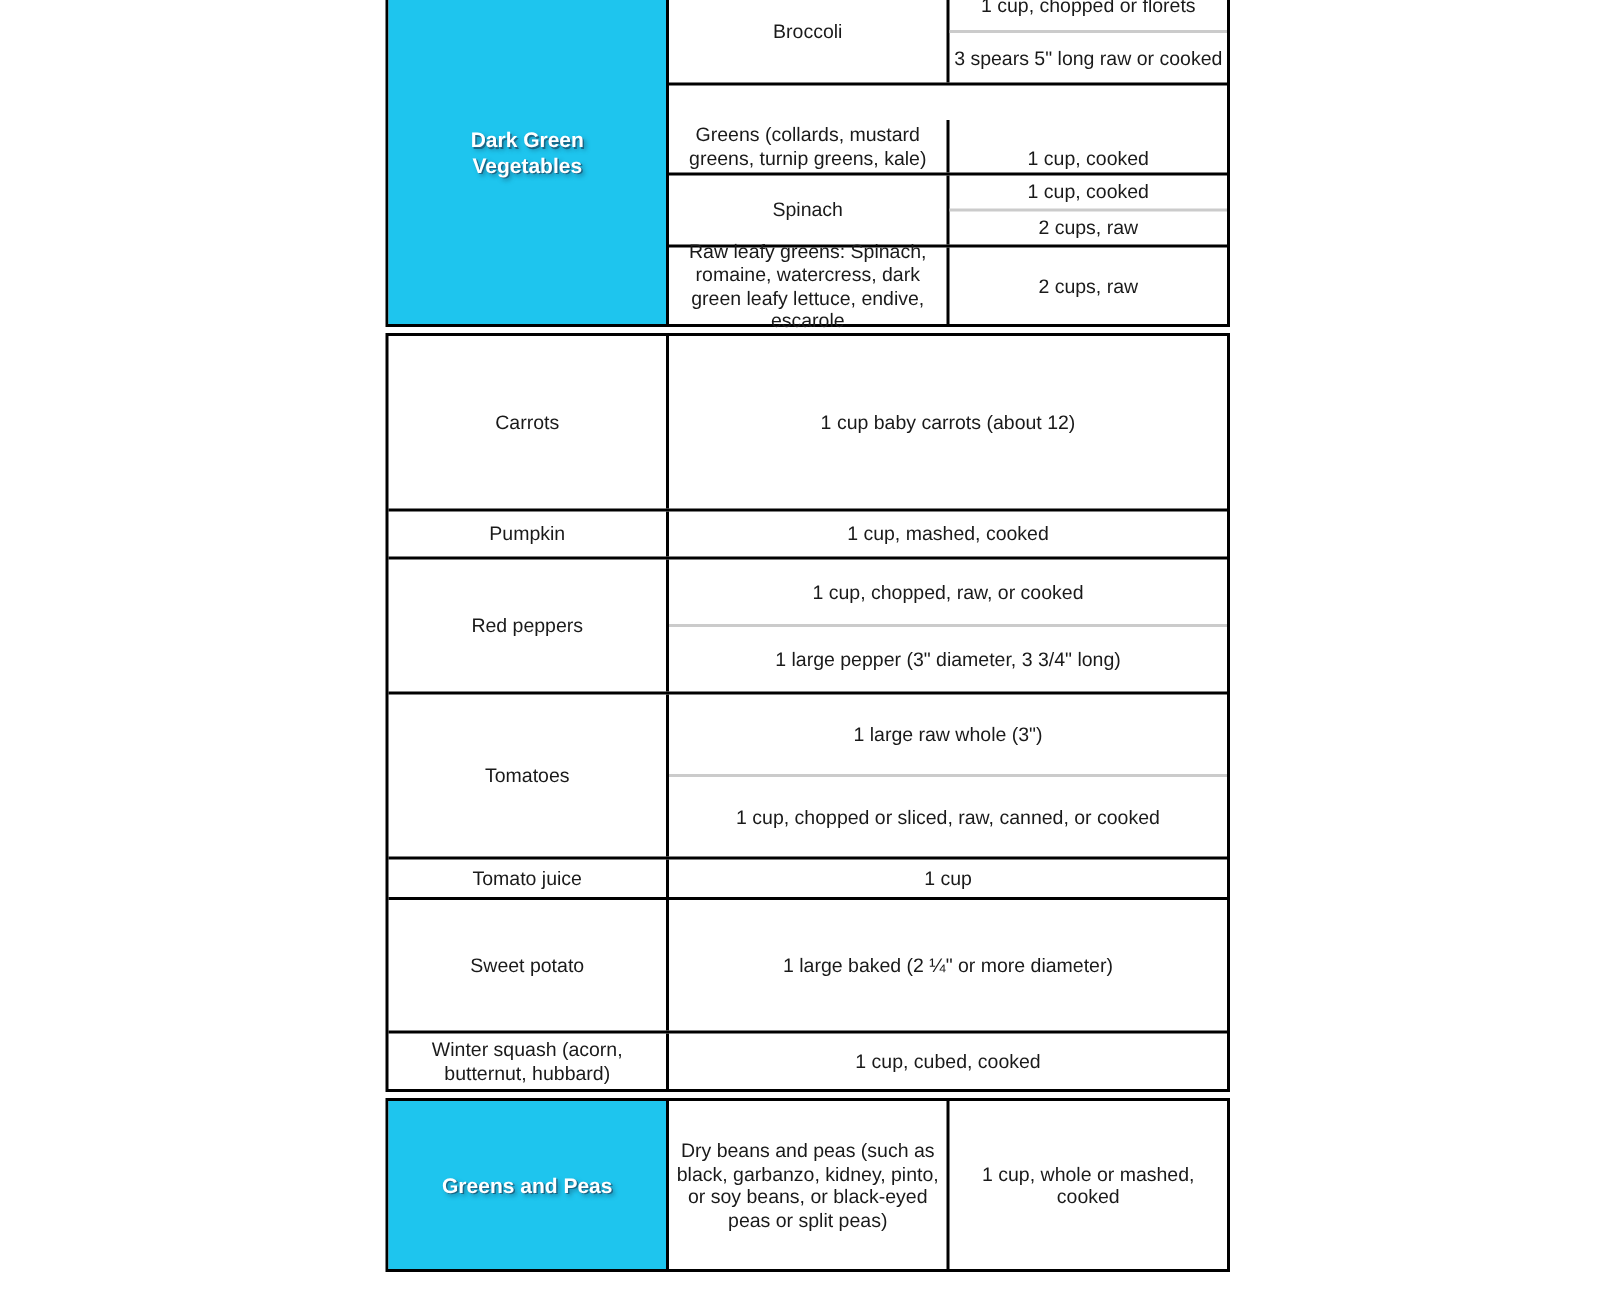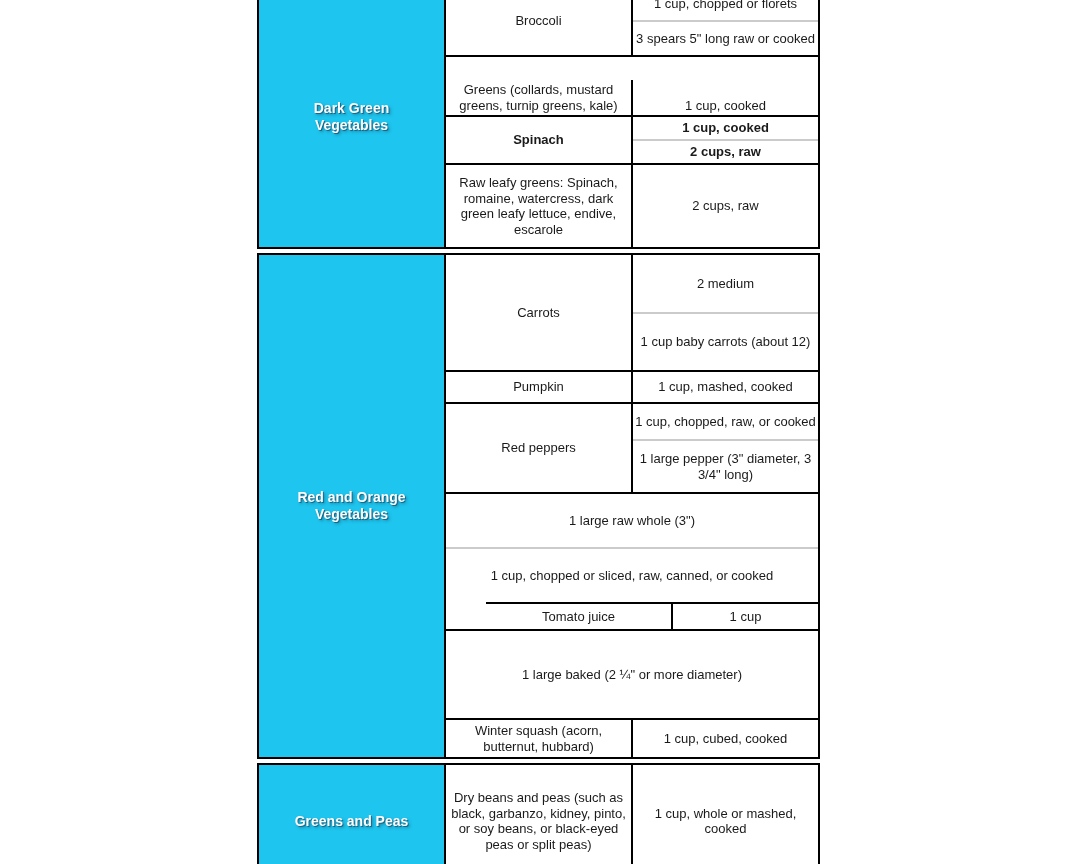--- a/index.html
+++ b/index.html
@@ -115,59 +115,53 @@
           <div class="row" style="height: 60px; align-items: flex-end;">
             <div class="food-cell">
               <span>Greens (collards, mustard greens, turnip greens, kale)</span>
             </div>
             <div class="amounts">
               <div class="amount">
                 <span>1 cup, cooked</span>
               </div>
             </div>
           </div>
-          <div class="row" style="height: 48px; font-weight: bold;">
+          <div class="row" style="height: 48px;">
             <div class="food-cell">
               <span>Spinach</span>
             </div>
             <div class="amounts">
               <div class="amount">
                 <span>1 cup, cooked</span>
               </div>
               <div class="amount">
                 <span>2 cups, raw</span>
               </div>
             </div>
           </div>
-          <div class="row" style="height: 84px;">
+          <div class="row" style="height: 53px;">
             <div class="food-cell">
               <span>Raw leafy greens: Spinach, romaine, watercress, dark green leafy lettuce, endive, escarole</span>
             </div>
             <div class="amounts">
               <div class="amount">
                 <span>2 cups, raw</span>
               </div>
             </div>
           </div>
         </div>
       </div>
       <div class="section">
-        <div class="cat-cell">
-          <div class="cat-label">Red and Orange Vegetables</div>
-        </div>
         <div class="rows">
           <div class="row" style="height: 115px;">
             <div class="food-cell">
               <span>Carrots</span>
             </div>
             <div class="amounts">
               <div class="amount">
-                <span>2 medium</span>
-              </div>
-              <div class="amount">
                 <span>1 cup baby carrots (about 12)</span>
               </div>
             </div>
           </div>
           <div class="row" style="height: 32px;">
             <div class="food-cell">
               <span>Pumpkin</span>
             </div>
             <div class="amounts">
               <div class="amount">
@@ -182,40 +176,46 @@
             <div class="amounts">
               <div class="amount">
                 <span>1 cup, chopped, raw, or cooked</span>
               </div>
               <div class="amount">
                 <span>1 large pepper (3" diameter, 3 3/4" long)</span>
               </div>
             </div>
           </div>
           <div class="row" style="height: 110px;">
+            <div class="food-cell">
+              <span>Tomatoes</span>
+            </div>
             <div class="amounts">
               <div class="amount">
                 <span>1 large raw whole (3")</span>
               </div>
               <div class="amount">
                 <span>1 cup, chopped or sliced, raw, canned, or cooked</span>
               </div>
             </div>
           </div>
-          <div class="row" style="height: 27px; margin-left: 40px;">
+          <div class="row" style="height: 27px;">
             <div class="food-cell">
               <span>Tomato juice</span>
             </div>
             <div class="amounts">
               <div class="amount">
                 <span>1 cup</span>
               </div>
             </div>
           </div>
           <div class="row" style="height: 89px;">
+            <div class="food-cell">
+              <span>Sweet potato</span>
+            </div>
             <div class="amounts">
               <div class="amount">
                 <span>1 large baked (2 ¼" or more diameter)</span>
               </div>
             </div>
           </div>
           <div class="row" style="height: 39px;">
             <div class="food-cell">
               <span>Winter squash (acorn, butternut, hubbard)</span>
             </div>

